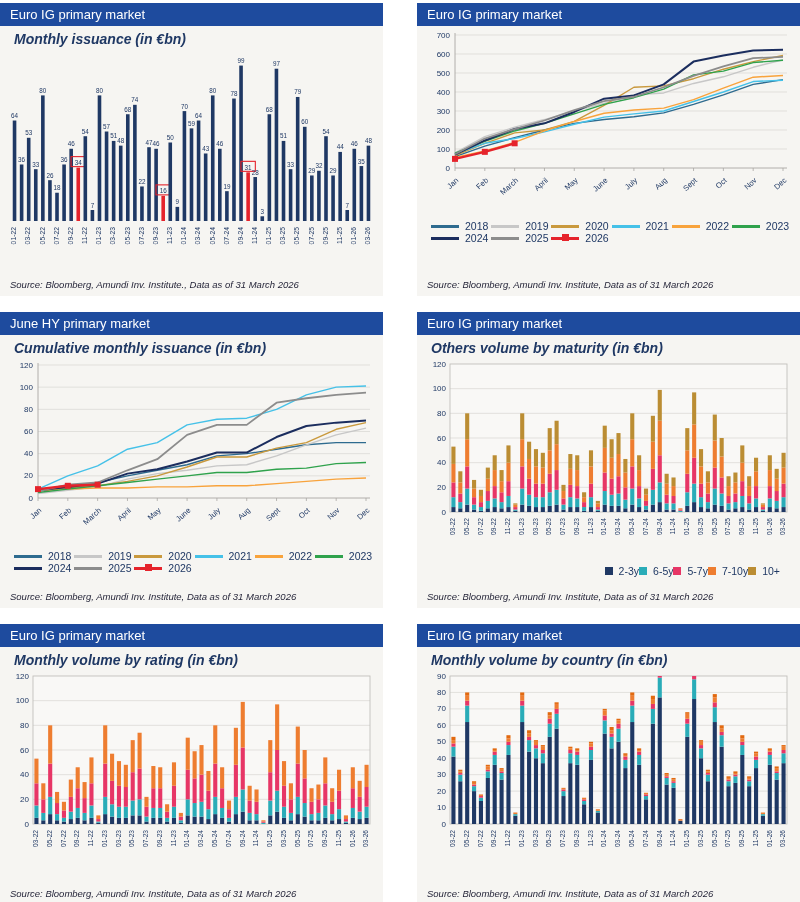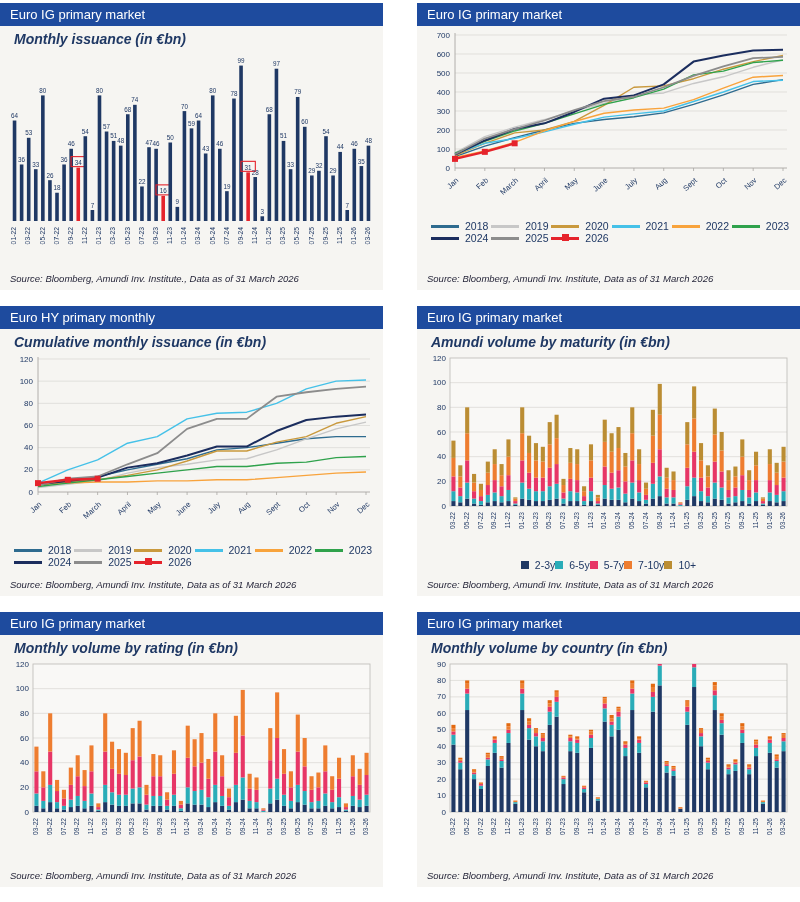--- a/index.html
+++ b/index.html
@@ -9,23 +9,23 @@
   .panel{background:#f6f5f2;display:flex;flex-direction:column;}
   .panel-header{background:#1e4b9e;color:#ffffff;font-size:13px;padding:4px 10px;line-height:15px;}
   .panel-body{padding:2px 6px 4px 6px;display:flex;flex-direction:column;flex:1;}
   .subtitle{margin:3px 2px 2px 8px;font-size:14px;font-style:italic;font-weight:bold;color:#1f3864;}
   .chart-host{width:371px;}
   svg text{font-family:"Liberation Sans",sans-serif;}
   .legend-lines{display:grid;grid-template-columns:repeat(6,1fr);margin:2px 2px 0 8px;}
   .legend-item{display:flex;align-items:center;gap:6px;font-size:10.5px;color:#1f3864;white-space:nowrap;}
   .lswatch{display:inline-block;position:relative;width:28px;height:3px;flex:0 0 28px;}
   .lswatch .mk{position:absolute;left:11px;top:-3px;width:7px;height:7px;}
-  .legend-stack{display:flex;justify-content:center;margin:3px 14px 0 14px;}
+  .legend-stack{display:flex;justify-content:flex-end;margin:3px 14px 0 14px;}
   .sq{display:inline-block;width:8px;height:8px;flex:0 0 8px;}
-  .source{margin:8px 2px 2px 4px;font-size:9.5px;font-style:italic;color:#26263a;}
+  .source{margin:14px 2px 2px 4px;font-size:9.5px;font-style:italic;color:#26263a;}
   .spacer{flex:1;}
 </style>
 </head>
 <body>
 
 <div class="page">
   <div class="grid">
 
     <section class="panel">
       <div class="panel-header">Euro IG primary market</div>
@@ -266,21 +266,21 @@
               </span>
               <span>2026</span>
             </div>
           </div>
         <div class="spacer"></div>
         <div class="source">Source: Bloomberg, Amundi Inv. Institute, Data as of 31 March 2026</div>
       </div>
     </section>
 
     <section class="panel">
-      <div class="panel-header">Euro HY primary monthly</div>
+      <div class="panel-header">June HY primary market</div>
       <div class="panel-body">
         <div class="subtitle">Cumulative monthly issuance (in €bn)</div>
         <div class="chart-host"><svg width="371" height="186" viewBox="0 0 371 186">
               <text x="27" y="142.60" text-anchor="end" font-size="8" fill="#1f3864">0</text>
               <line x1="32" y1="117.83" x2="364" y2="117.83" stroke="#d9d7d3" stroke-width="0.7"></line>
               <text x="27" y="120.43" text-anchor="end" font-size="8" fill="#1f3864">20</text>
               <line x1="32" y1="95.67" x2="364" y2="95.67" stroke="#d9d7d3" stroke-width="0.7"></line>
               <text x="27" y="98.27" text-anchor="end" font-size="8" fill="#1f3864">40</text>
               <line x1="32" y1="73.50" x2="364" y2="73.50" stroke="#d9d7d3" stroke-width="0.7"></line>
               <text x="27" y="76.10" text-anchor="end" font-size="8" fill="#1f3864">60</text>
@@ -370,21 +370,21 @@
             </div>
           </div>
         <div class="spacer"></div>
         <div class="source">Source: Bloomberg, Amundi Inv. Institute, Data as of 31 March 2026</div>
       </div>
     </section>
 
     <section class="panel">
       <div class="panel-header">Euro IG primary market</div>
       <div class="panel-body">
-        <div class="subtitle">Amundi volume by maturity (in €bn)</div>
+        <div class="subtitle">Others volume by maturity (in €bn)</div>
         <div class="chart-host"><svg width="371" height="200" viewBox="0 0 371 200">
               <rect x="27" y="6" width="337" height="148" fill="#f9f8f6" stroke="none"></rect>
               <text x="23" y="156.60" text-anchor="end" font-size="8" fill="#1f3864">0</text>
               <line x1="27" y1="129.33" x2="364" y2="129.33" stroke="#d9d7d3" stroke-width="0.7"></line>
               <text x="23" y="131.93" text-anchor="end" font-size="8" fill="#1f3864">20</text>
               <line x1="27" y1="104.67" x2="364" y2="104.67" stroke="#d9d7d3" stroke-width="0.7"></line>
               <text x="23" y="107.27" text-anchor="end" font-size="8" fill="#1f3864">40</text>
               <line x1="27" y1="80.00" x2="364" y2="80.00" stroke="#d9d7d3" stroke-width="0.7"></line>
               <text x="23" y="82.60" text-anchor="end" font-size="8" fill="#1f3864">60</text>
               <line x1="27" y1="55.33" x2="364" y2="55.33" stroke="#d9d7d3" stroke-width="0.7"></line>

